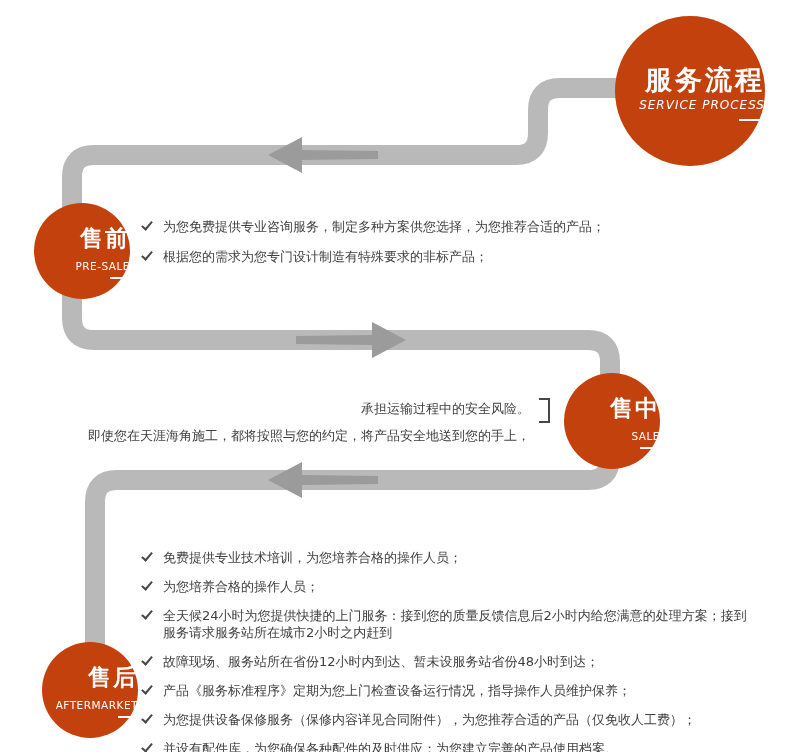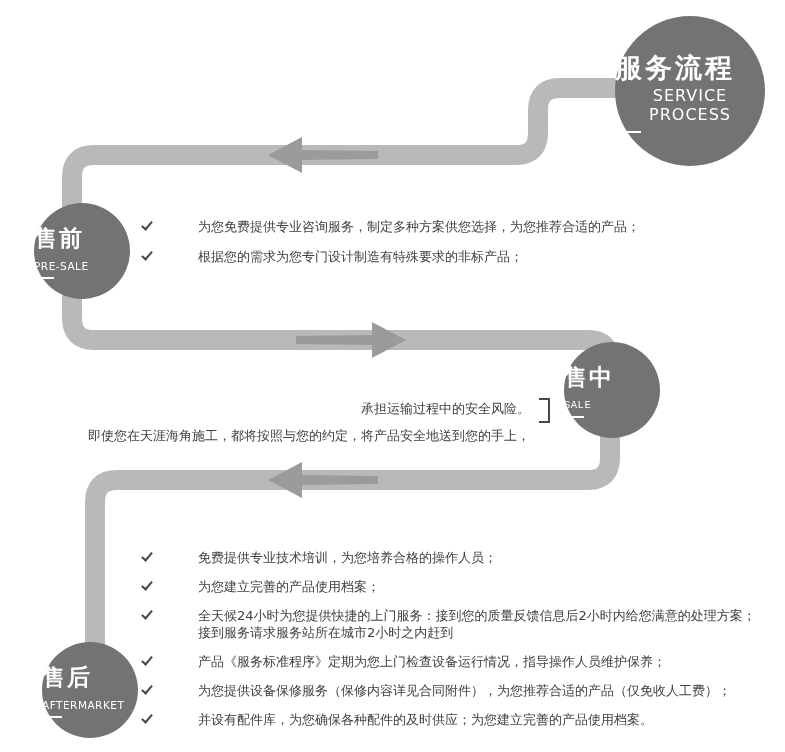--- a/index.html
+++ b/index.html
@@ -6,45 +6,45 @@
   html,body { background:#ffffff; }
   body {
     width:785px; height:752px; position:relative; overflow:hidden;
     font-family:"DejaVu Sans","Liberation Sans",sans-serif;
     color:#3f3f3f;
   }
   .canvas { position:absolute; left:0; top:0; width:785px; height:752px; }
   .path-layer { position:absolute; left:0; top:0; z-index:1; }
 
   .circle {
-    position:absolute; border-radius:50%; background:#737373; color:#fff;
-    display:flex; flex-direction:column; align-items:flex-start; justify-content:center;
+    position:absolute; border-radius:50%; background:#c2410c; color:#fff;
+    display:flex; flex-direction:column; align-items:flex-end; justify-content:center;
     text-align:center; z-index:3;
   }
   .circle .dash { background:#fff; height:2px; }
   .circle-main { width:150px; height:150px; left:615px; top:16px; }
   .circle-main .cn { font-size:27px; font-weight:bold; letter-spacing:3px; }
-  .circle-main .en { font-size:16px; letter-spacing:1px; }
+  .circle-main .en { font-size:12px; letter-spacing:1px;font-style:italic; }
   .circle-main .dash { width:26px; margin-top:7px; }
 
   .circle-sm { width:96px; height:96px; }
   .circle-sm .cn { font-size:23px; font-weight:bold; letter-spacing:2px; }
   .circle-sm .en { font-size:10.5px; margin-top:6px; letter-spacing:0.5px; }
   .circle-sm .dash { width:20px; margin-top:5px; }
   .circle-pre   { left:34px;  top:203px; }
-  .circle-sale  { left:564px; top:342px;font-family:Liberation Mono, monospace; }
+  .circle-sale  { left:564px; top:373px; }
   .circle-after { left:42px;  top:642px; }
 
   .list {
     position:absolute; z-index:2; display:flex; flex-direction:column;
     gap:13px; font-size:13px; line-height:17px;
   }
   .list-pre   { left:141px; top:218px; width:615px; }
   .list-after { left:141px; top:549px; width:615px; gap:12px; }
-  .item { display:flex; align-items:flex-start;gap:35px; }
+  .item { display:flex; align-items:flex-start; }
   .check {
     width:6px; height:11px; flex:0 0 auto;
     border-right:2px solid #474747; border-bottom:2px solid #474747;
     transform:rotate(40deg); margin:1px 13px 0 3px;
   }
 
   .sale-text {
     position:absolute; z-index:2; left:88px; top:395px; width:442px;
     text-align:right; font-size:13px; line-height:27px;
   }
@@ -115,28 +115,32 @@
 
   <div class="list list-after">
 
       <div class="item">
         <span class="check"></span>
         <span class="txt">免费提供专业技术培训，为您培养合格的操作人员；</span>
       </div>
 
       <div class="item">
         <span class="check"></span>
-        <span class="txt">为您建立完善的产品使用档案；</span>
+        <span class="txt">为您培养合格的操作人员；</span>
       </div>
 
       <div class="item">
         <span class="check"></span>
         <span class="txt">全天候24小时为您提供快捷的上门服务：接到您的质量反馈信息后2小时内给您满意的处理方案；接到服务请求服务站所在城市2小时之内赶到</span>
       </div>
 
+      <div class="item">
+        <span class="check"></span>
+        <span class="txt">故障现场、服务站所在省份12小时内到达、暂未设服务站省份48小时到达；</span>
+      </div>
 
       <div class="item">
         <span class="check"></span>
         <span class="txt">产品《服务标准程序》定期为您上门检查设备运行情况，指导操作人员维护保养；</span>
       </div>
 
       <div class="item">
         <span class="check"></span>
         <span class="txt">为您提供设备保修服务（保修内容详见合同附件），为您推荐合适的产品（仅免收人工费）；</span>
       </div>

